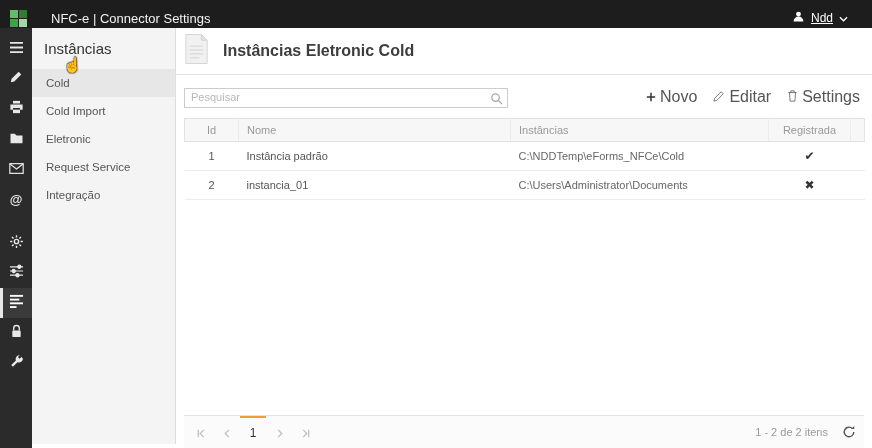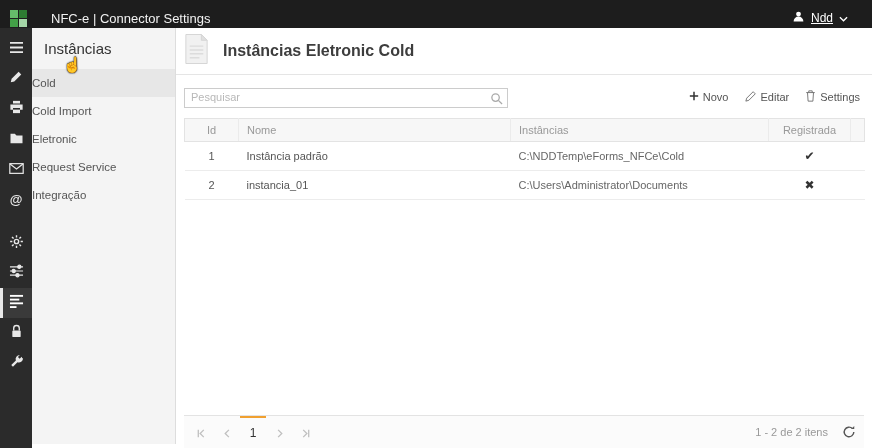--- a/index.html
+++ b/index.html
@@ -38,41 +38,41 @@
   .rail-item.gap { margin-top: 14px; }
   .rail-item.active { background: #3a3a3a; border-left-color: #e8e8e8; }
   .at-icon::before { content: "@"; color: #e8e8e8; font-size: 13px; font-weight: bold; }
 
   
   .sidebar {
     position: absolute; left: 32px; top: 28px; bottom: 4px; width: 144px;
     background: #f4f4f4; border-right: 1px solid #dddddd;
   }
   .sidebar-title { font-size: 15px; color: #333; padding: 12px 12px 12px; }
-  .side-item { font-size: 11.5px; color: #555; padding: 8px 0; cursor: pointer; }
+  .side-item { font-size: 11.5px; color: #555; padding: 8px 14px; cursor: pointer; }
   .side-item.active { background: #e7e7e7; }
   .mouse-cursor { position: absolute; left: 63px; top: 56px; font-size: 15px;
     color: #fafafa; text-shadow: 0 0 1px #333, 0 0 1px #333, 0 0 2px #333;
     pointer-events: none; z-index: 10; }
 
   
   .main { position: absolute; left: 176px; top: 28px; right: 0; bottom: 0;
     display: flex; flex-direction: column; background: #fff; }
   .main-header { display: flex; align-items: center; gap: 12px;
     padding: 5px 22px 5px 6px; border-bottom: 1px solid #e5e5e5; }
   .page-title { font-size: 16px; font-weight: bold; color: #3d3d3d; }
 
   .toolbar { display: flex; align-items: center; padding: 12px 8px 8px 8px; }
   .search { position: relative; width: 324px; }
   .search input { width: 100%; height: 20px; border: 1px solid #cccccc;
     padding: 1px 22px 2px 6px; font-size: 11px; color: #333; outline: none; }
   .search input::placeholder { color: #b8b8b8; }
   .search .mag { position: absolute; right: 5px; top: 4px; }
   .actions { margin-left: auto; display: flex; align-items: center; gap: 16px; padding-right: 4px; }
-  .action { display: flex; align-items: center; gap: 4px; font-size: 11px;
+  .action { display: flex; align-items: center; gap: 4px; font-size: 16px;
     color: #555; cursor: pointer; white-space: nowrap; }
 
   
   .table-area { flex: 1; padding: 2px 8px 0 8px; overflow: hidden; }
   table { width: 100%; border-collapse: collapse; font-size: 11px; table-layout: fixed; }
   thead th { background: #f7f7f7; color: #999; font-weight: normal; text-align: left;
     padding: 5px 8px; border-top: 1px solid #e3e3e3; border-bottom: 1px solid #e3e3e3;
     border-right: 1px solid #ebebeb; cursor: pointer; }
   thead th:first-child { border-left: 1px solid #e3e3e3; }
   thead th:last-child { border-right: 1px solid #e3e3e3; cursor: default; }

